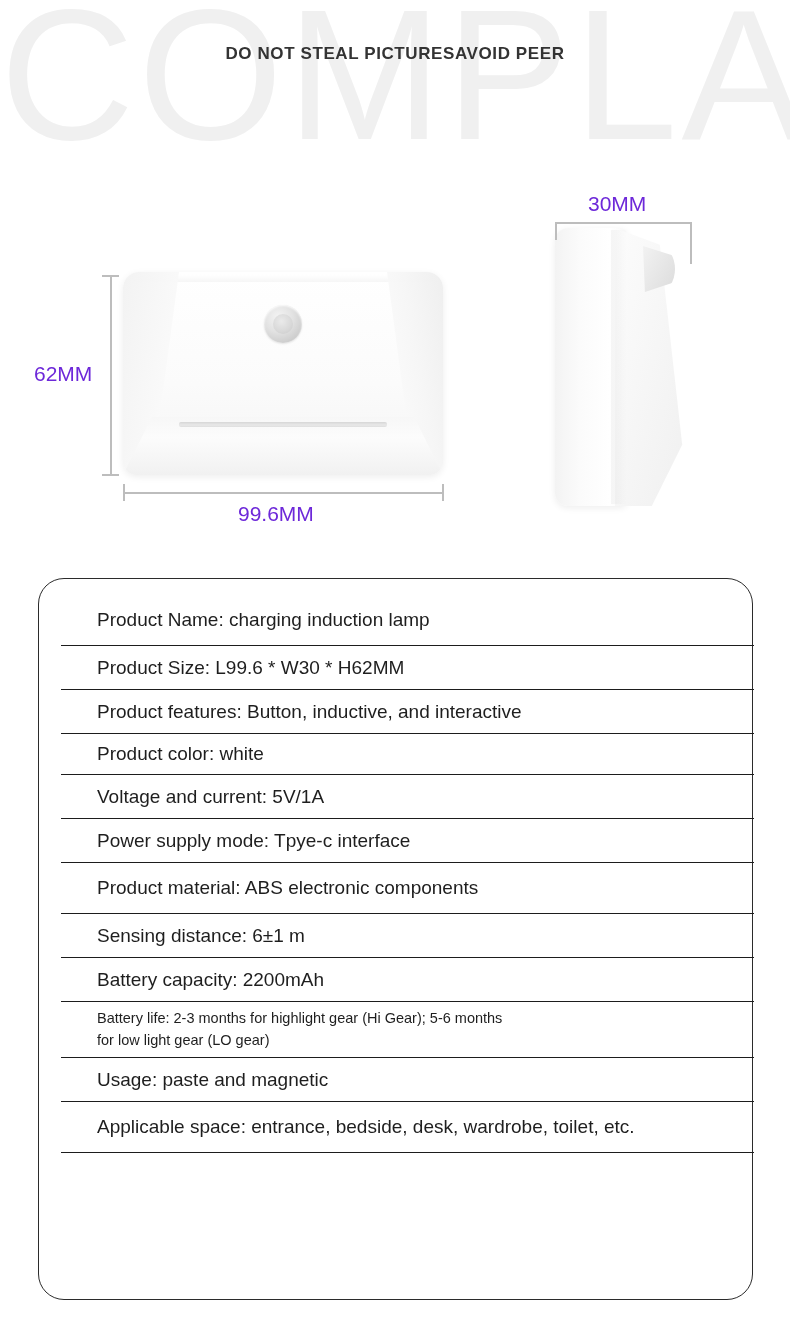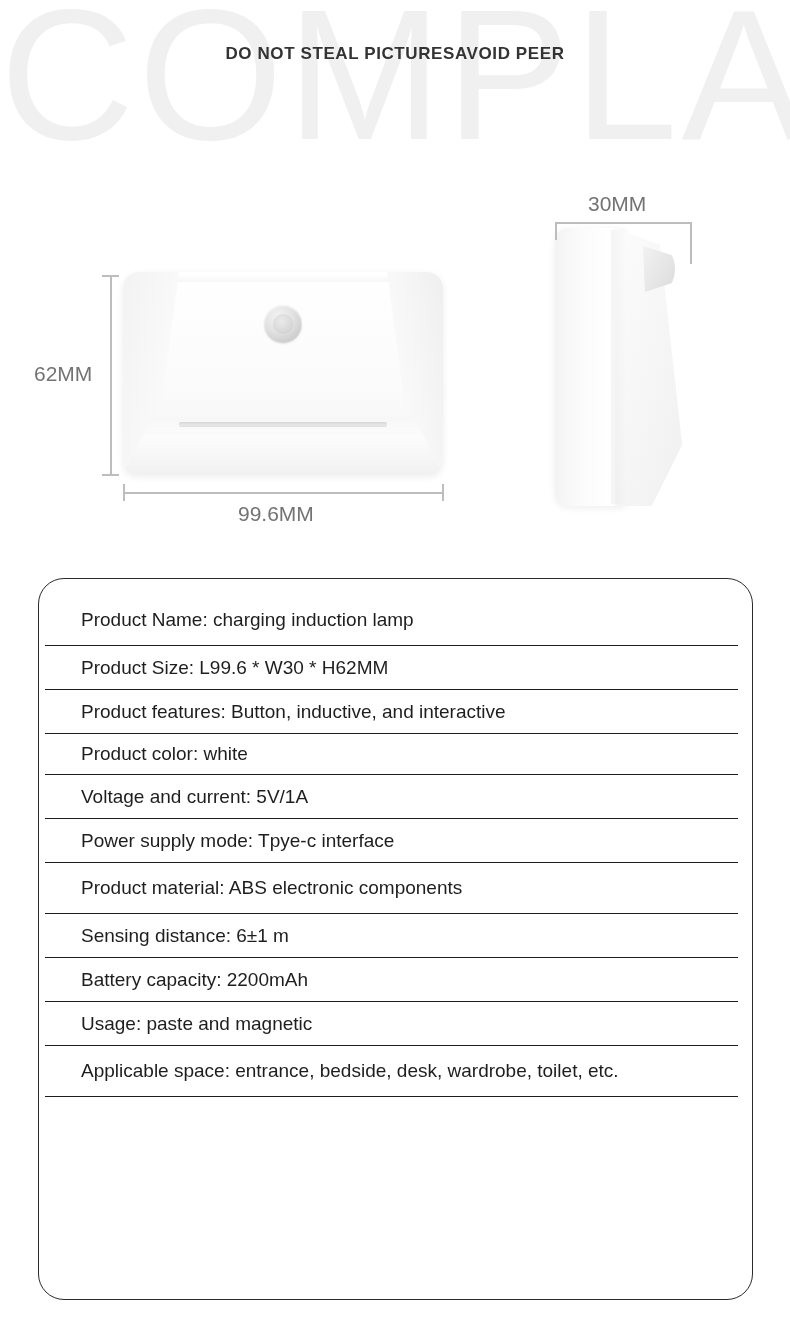--- a/index.html
+++ b/index.html
@@ -66,21 +66,21 @@
     top: 180px;
     left: 0;
     width: 790px;
     height: 370px;
     z-index: 2;
   }
 
   
   .dim-label {
     position: absolute;
-    color: #737373;
+    color: #6d28d9;
     font-size: 21px;
     white-space: nowrap;
   }
   .dim-line {
     position: absolute;
     background: #bdbdbd;
   }
   .dim-tick {
     position: absolute;
     background: #bdbdbd;
@@ -232,21 +232,21 @@
     width: 715px;
     height: 722px;
     border: 1.6px solid #2b2b2b;
     border-radius: 26px;
     box-sizing: border-box;
     background: #ffffff;
     z-index: 2;
   }
   .spec-rows {
     position: absolute;
-    left: 6px;
+    left: 22px;
     top: 16px;
     width: 693px;
   }
   .spec-row {
     position: relative;
     box-sizing: border-box;
     display: flex;
     align-items: center;
     border-bottom: 1.6px solid #1d1d1d;
     padding-left: 36px;
@@ -336,20 +336,24 @@
     </div>
     <div class="spec-row h-large">
       <span class="spec-text">Product material: ABS electronic components</span>
     </div>
     <div class="spec-row h-med">
       <span class="spec-text">Sensing distance: 6±1 m</span>
     </div>
     <div class="spec-row h-med">
       <span class="spec-text">Battery capacity: 2200mAh</span>
     </div>
+    <div class="spec-row h-two">
+      <span class="spec-text">Battery life: 2-3 months for highlight gear (Hi Gear); 5-6 months
+for low light gear (LO gear)</span>
+    </div>
     <div class="spec-row h-med">
       <span class="spec-text">Usage: paste and magnetic</span>
     </div>
     <div class="spec-row h-large h-wide">
       <span class="spec-text">Applicable space: entrance, bedside, desk, wardrobe, toilet, etc.</span>
     </div>
   </div>
 </div>
 
 </body></html>

